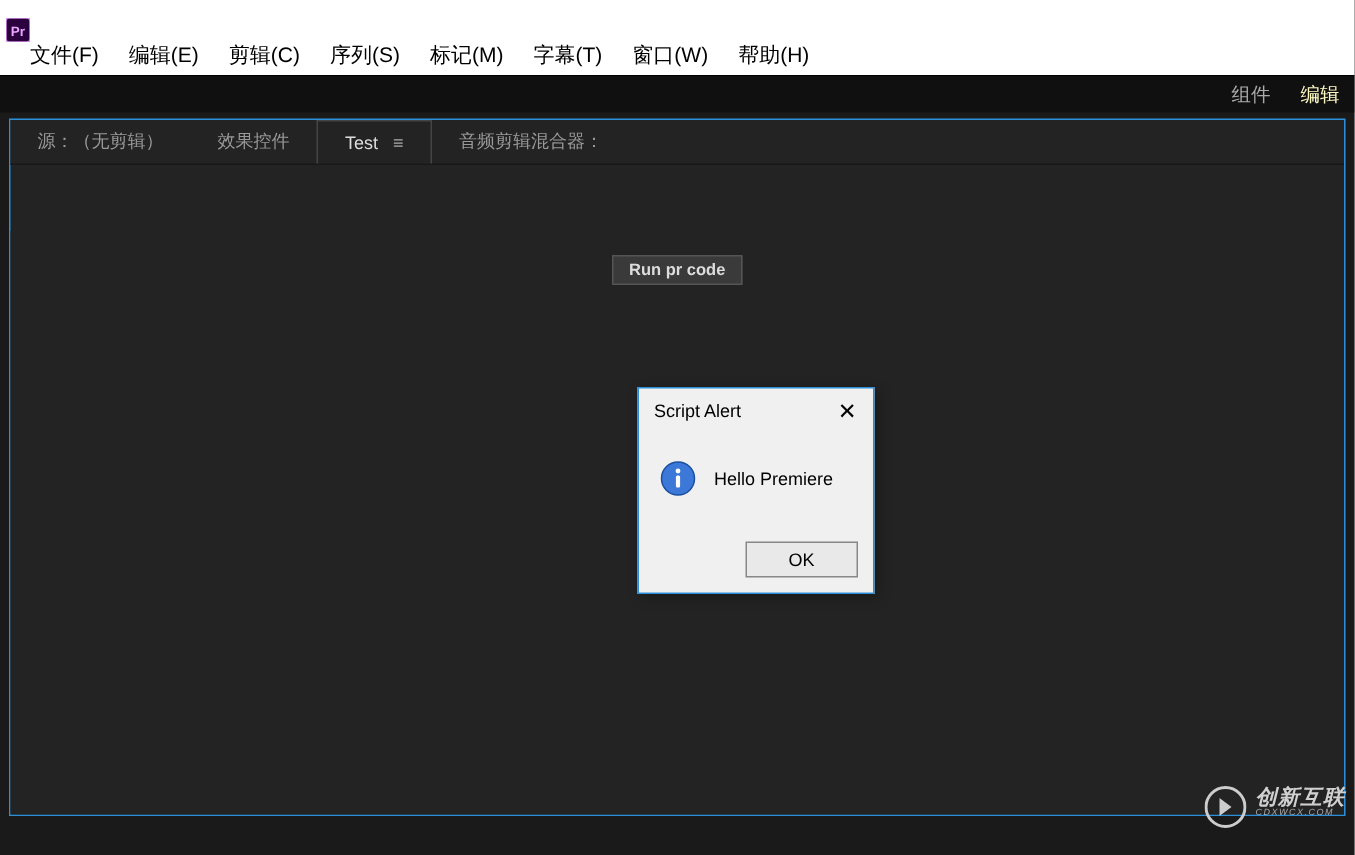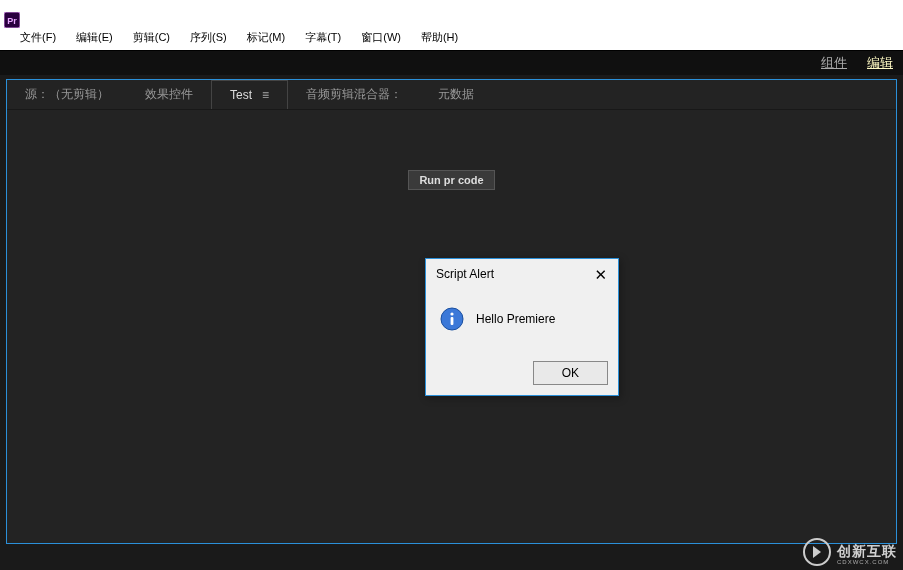--- a/index.html
+++ b/index.html
@@ -32,21 +32,21 @@
       align-items: center;
       justify-content: center;
       margin-top: 16px;
     }
     .menubar {
       height: 26px;
       background: #fff;
       display: flex;
       align-items: center;
       padding-left: 10px;
-      font-size: 11px;
+      font-size: 14px;
       color: #000;
       gap: 0;
     }
     .menubar-item {
       padding: 2px 10px;
       cursor: default;
     }
     .app-body {
       background: #1a1a1a;
       height: calc(570px - 24px - 26px);
@@ -59,21 +59,20 @@
       background: #101010;
       display: flex;
       align-items: center;
       justify-content: flex-end;
       padding-right: 10px;
       gap: 20px;
       font-size: 13px;
     }
     .top-action-row .action {
       color: #aaa;
-      text-decoration: underline;
     }
     .top-action-row .action.active {
       color: #fef9c3;
     }
     .panel-container {
       margin: 4px 6px;
       border: 1px solid #2b90d9;
       height: calc(100% - 24px - 30px);
       background: #232323;
       display: flex;
@@ -122,21 +121,21 @@
       font-size: 11px;
       font-weight: bold;
       padding: 3px 10px;
       cursor: pointer;
       font-family: Arial, sans-serif;
     }
     .dialog {
       position: absolute;
       left: 425px;
       top: 258px;
-      width: 194px;
+      width: 158px;
       background: #f0f0f0;
       border: 1px solid #2b90d9;
       box-shadow: 2px 2px 8px rgba(0,0,0,0.3);
     }
     .dialog-header {
       height: 30px;
       display: flex;
       align-items: center;
       justify-content: space-between;
       padding: 0 8px 0 10px;
@@ -172,26 +171,27 @@
       background: #e9e9e9;
       border: 1px solid #888;
       padding: 4px 28px;
       font-size: 12px;
       color: #000;
       cursor: pointer;
     }
     .watermark {
       position: absolute;
       right: 6px;
-      bottom: 4px;
-      display: flex;
-      align-items: flex-end;
+      bottom: 18px;
+      display: flex;
+      align-items: flex-start;
       gap: 6px;
       color: #bbb;
       font-size: 10px;
+      font-style: italic;
     }
     .watermark .wm-text {
       line-height: 1.1;
       color: #d0d0d0;
     }
     .watermark .wm-main {
       font-size: 14px;
       font-weight: bold;
       letter-spacing: 1px;
     }
@@ -232,21 +232,20 @@
 
   <div class="panel-container">
     <div class="panel-tabs">
       <div class="panel-tab">源：（无剪辑）</div>
       <div class="panel-tab">效果控件</div>
       <div class="panel-tab active">
         <span>Test</span>
         <span class="menu-icon">≡</span>
       </div>
       <div class="panel-tab">音频剪辑混合器：</div>
-      <div class="panel-tab">元数据</div>
     </div>
     <div class="panel-content">
       <button class="run-button">Run pr code</button>
     </div>
   </div>
 </div>
 
 <div class="dialog">
   <div class="dialog-header">
     <span>Script Alert</span>

